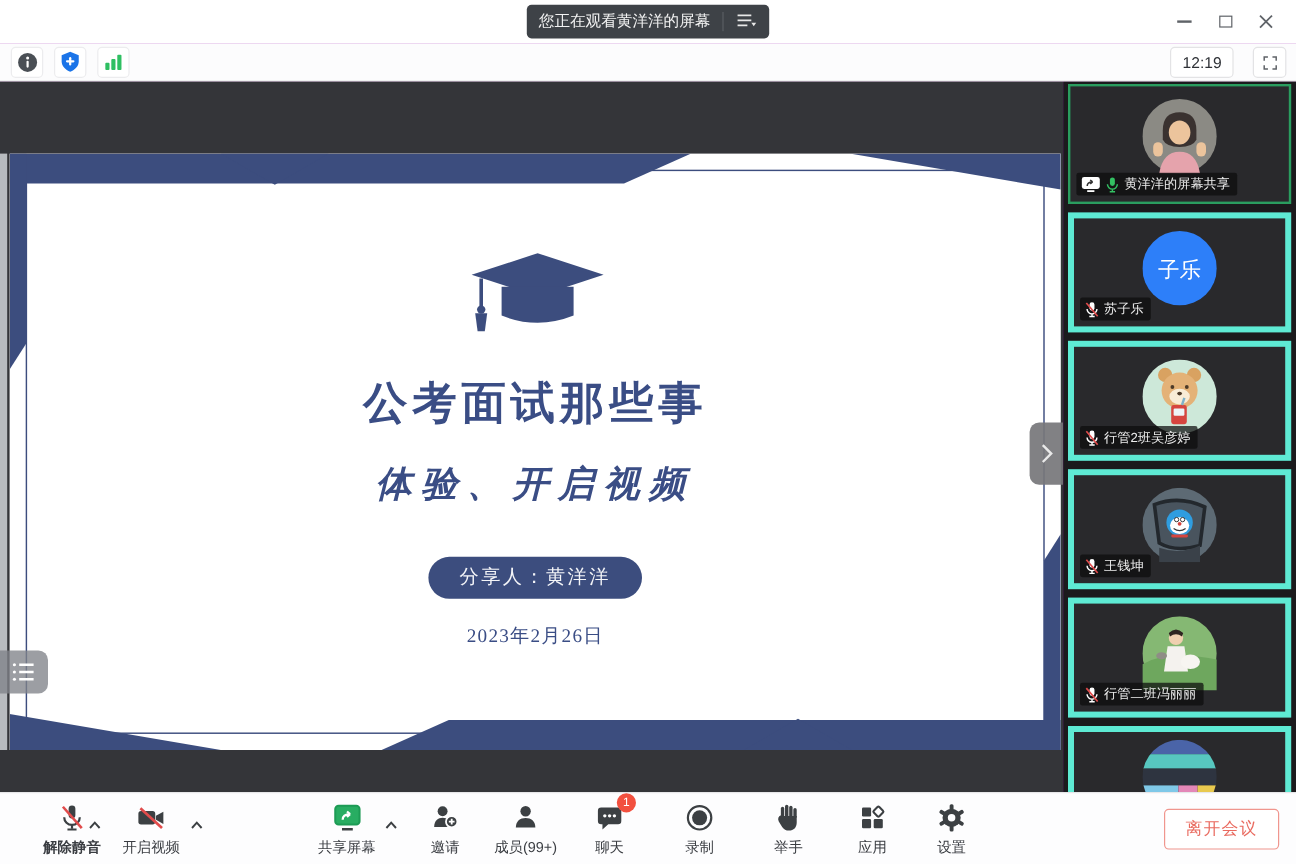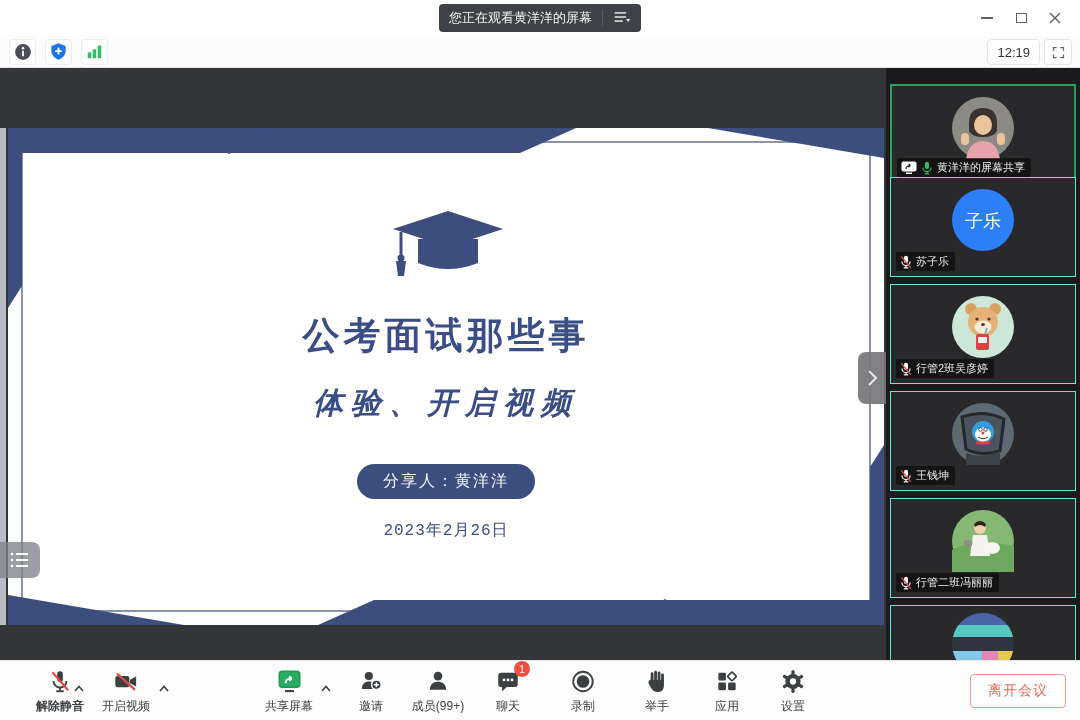--- a/index.html
+++ b/index.html
@@ -16,21 +16,21 @@
   .win-controls { position:absolute; right:8px; top:0; height:36px; display:flex; align-items:center; }
   .win-btn { width:34px; height:30px; display:flex; align-items:center; justify-content:center; cursor:default; }
   .min-glyph { width:12px; height:2px; background:#5f6368; }
   .max-glyph { width:11px; height:10px; border:1.6px solid #5f6368; }
 
   
   .topbar { position:absolute; top:36px; left:0; right:0; height:32px; background:#fcfcfd;
     border-bottom:1px solid #e6e6e8; display:flex; align-items:center; }
   .icon-box { width:27px; height:26px; border:1px solid #ececee; border-radius:4px; background:#fff;
     display:flex; align-items:center; justify-content:center; margin-left:9px; }
-  .topbar-right { position:absolute; right:8px; top:3px; display:flex; align-items:flex-end; gap:4px; }
+  .topbar-right { position:absolute; right:8px; top:3px; display:flex; align-items:flex-end; gap:16px; }
   .time-box { height:26px; border:1px solid #e3e3e5; border-radius:4px; background:#fff;
     display:flex; align-items:center; padding:0 9px; font-size:13px; color:#2f3237; }
   .view-box { height:26px; border:1px solid #e3e3e5; border-radius:4px; background:#fff;
     display:flex; align-items:center; padding:0 8px; gap:6px; font-size:13px; color:#2f3237; }
   .caret { font-size:9px; color:#6a6e73; }
   .fs-box { width:28px; height:26px; border:1px solid #e3e3e5; border-radius:4px; background:#fff;
     display:flex; align-items:center; justify-content:center; }
 
   
   .main { position:absolute; top:68px; left:0; width:1080px; height:592px; }
@@ -38,34 +38,34 @@
   .edge-strip { position:absolute; left:0; top:60px; width:6px; height:497px; background:#b8bbbf; }
   .slide { position:absolute; left:8px; top:60px; width:876px; height:497px; background:#fff; overflow:hidden; }
   .slide-deco { position:absolute; inset:0; width:100%; height:100%; }
   .slide-content { position:absolute; inset:0; display:flex; flex-direction:column; align-items:center; }
   .slide-title { margin-top:183px; font-size:37px; font-weight:bold; color:#3a4d85; letter-spacing:4px; }
   .slide-subtitle { margin-top:22px; font-size:30px; font-weight:bold; font-style:italic;
     color:#3a4d85; letter-spacing:8px; font-family:"DejaVu Serif", serif; }
   .presenter-pill { margin-top:40px; background:#3c4d7e; color:#f4f5f8; font-size:16px;
     letter-spacing:2px; padding:7px 26px; border-radius:18px; }
   .slide-date { margin-top:21px; font-size:16px; color:#3a4d85; letter-spacing:1px;
-    font-family:Liberation Mono, monospace; }
+    font-family:Liberation Serif, serif; }
   .cap-icon { position:absolute; top:75px; left:50%; transform:translateX(-50%); }
 
   .collapse-tab { position:absolute; left:858px; top:284px; width:28px; height:52px;
     background:rgba(118,118,122,0.92); border-radius:8px 0 0 8px; display:flex;
     align-items:center; justify-content:center; }
   .float-handle { position:absolute; left:0; top:474px; width:40px; height:36px;
     background:rgba(128,131,137,0.78); border-radius:0 8px 8px 0; display:flex;
     align-items:center; justify-content:center; }
 
   
   .sidebar { position:absolute; left:886px; top:0; width:194px; height:592px; background:#1b1b1d; overflow:hidden; }
   .tile { position:absolute; left:4px; width:186px; height:100px; background:#29292c;
-    border:1px solid #5eead4; overflow:hidden; }
+    border:5px solid #5eead4; overflow:hidden; }
   .tile.active { border:2px solid #2a9d5f; }
   .tile .avatar { position:absolute; left:50%; top:44px; transform:translate(-50%,-50%); }
   .tile-label { position:absolute; left:5px; bottom:5px; background:rgba(12,12,12,0.72);
     border-radius:2px; padding:2px 6px 2px 4px; display:flex; align-items:center; gap:4px;
     color:#ededed; font-size:11px; max-width:172px; white-space:nowrap; }
 
   
   .bottombar { position:absolute; top:660px; left:0; right:0; height:60px; background:#fdfdfe;
     border-top:1px solid #e7e7e9; }
   .bar-item { position:absolute; top:7px; transform:translateX(-50%); display:flex;
@@ -194,21 +194,21 @@
 
       <div class="collapse-tab">
         <svg width="12" height="18" viewBox="0 0 12 18">
           <polyline points="3,2 10,9 3,16" fill="none" stroke="#e9e9e9" stroke-width="2"></polyline>
         </svg>
       </div>
     </div>
 
     <div class="sidebar">
 
-      <div class="tile active" style="top:16px;">
+      <div class="tile active" style="top:2px;">
         <span class="avatar">
           <svg width="62" height="62" viewBox="0 0 62 62">
             <circle cx="31" cy="31" r="31" fill="#8b8a84"></circle>
             <path d="M17 26 q0-15 14-15 q14 0 14 15 v8 q-3 6-14 6 q-11 0-14-6 Z" fill="#3a3230"></path>
             <ellipse cx="31" cy="28" rx="9" ry="10" fill="#ecc49c"></ellipse>
             <path d="M14 62 q3-18 17-18 q14 0 17 18 Z" fill="#e5a3ac"></path>
             <rect x="9" y="36" width="8" height="12" rx="4" fill="#ecc49c"></rect>
             <rect x="45" y="36" width="8" height="12" rx="4" fill="#ecc49c"></rect>
           </svg>
         </span>

